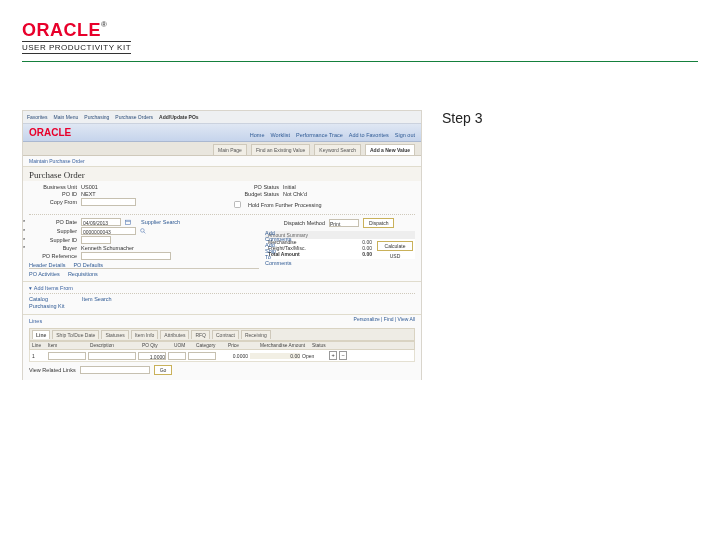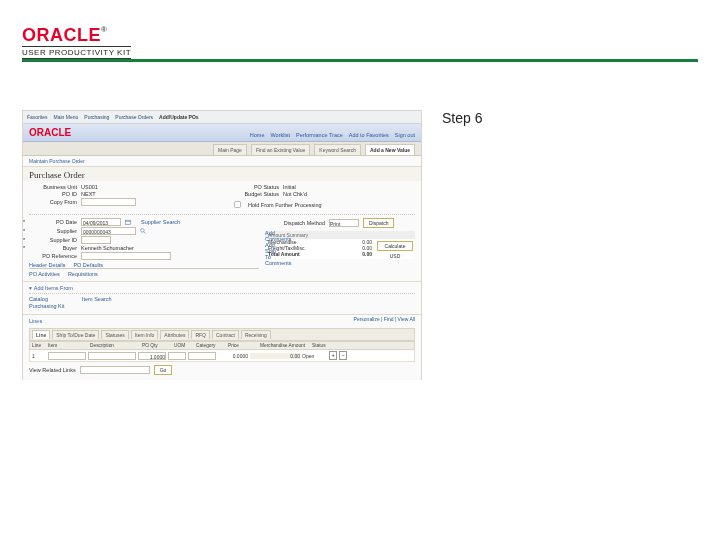--- a/index.html
+++ b/index.html
@@ -1,18 +1,18 @@
 <!DOCTYPE html>
 <html><head>
 <meta charset="utf-8">
 <style>
   * { box-sizing: border-box; }
   html, body { margin:0; padding:0; width:720px; height:540px; font-family: Arial, Helvetica, sans-serif; background:#fff; }
   .page { width:720px; height:540px; position:relative; }
-  .header { position:absolute; top:14px; left:22px; right:22px; height:48px; border-bottom:3px solid #15803d; display:flex; align-items:flex-end; justify-content:space-between; }
+  .header { position:absolute; top:14px; left:22px; right:22px; height:48px; border-bottom:1px solid #15803d; display:flex; align-items:center; justify-content:space-between; }
   .logo-block { display:flex; flex-direction:column; }
   .oracle-logo { font-family: Arial, sans-serif; font-weight:700; color:#e8002b; font-size:18px; letter-spacing:0.5px; line-height:1; }
   .oracle-logo sup{ font-size:8px; color:#555; vertical-align:top;}
   .upk { font-size:8px; letter-spacing:0.5px; color:#222; margin-top:2px; border-top:1px solid #333; border-bottom:1px solid #333; padding:1px 0;}
   .doc-title{ font-size:14px; color:#333; margin-top:2px; }
   .main { position:absolute; top:110px; left:22px; right:22px; display:flex; }
   .screenshot-wrap{ flex:0 0 400px; height:270px; border:0; position:relative; overflow:hidden; font-size:5.5px; color:#333; background:#fff;}
   .instr { flex:1; padding-left:20px; }
   .step-label{ font-size:14px; color:#222; margin-bottom:24px; }
   .step-text{ font-size:14px; color:#222; line-height:1.35; }
@@ -282,17 +282,17 @@
             <span>View Related Links</span>
             <span class="inp w70"></span>
             <span class="btn-mini">Go</span>
           </div>
         </div>
 
       </div>
     </div>
 
     <div class="instr">
-      <div class="step-label">Step 6</div>
+      <div class="step-label">Step 3</div>
     </div>
 
   </div>
 </div>
 
 </body></html>

